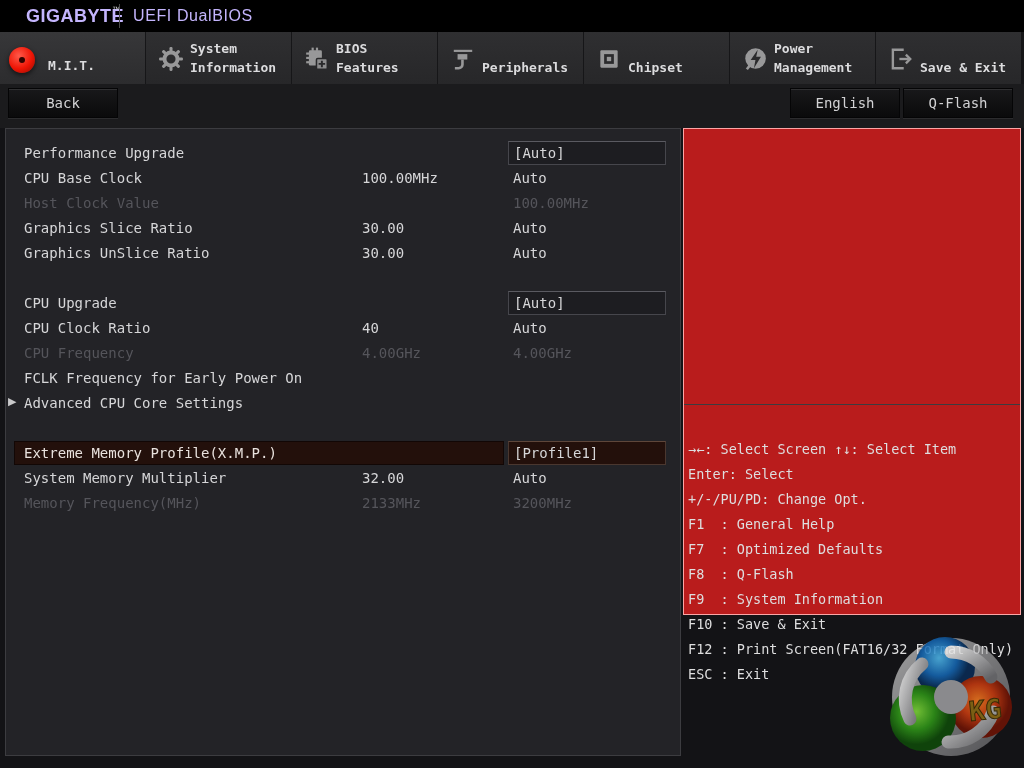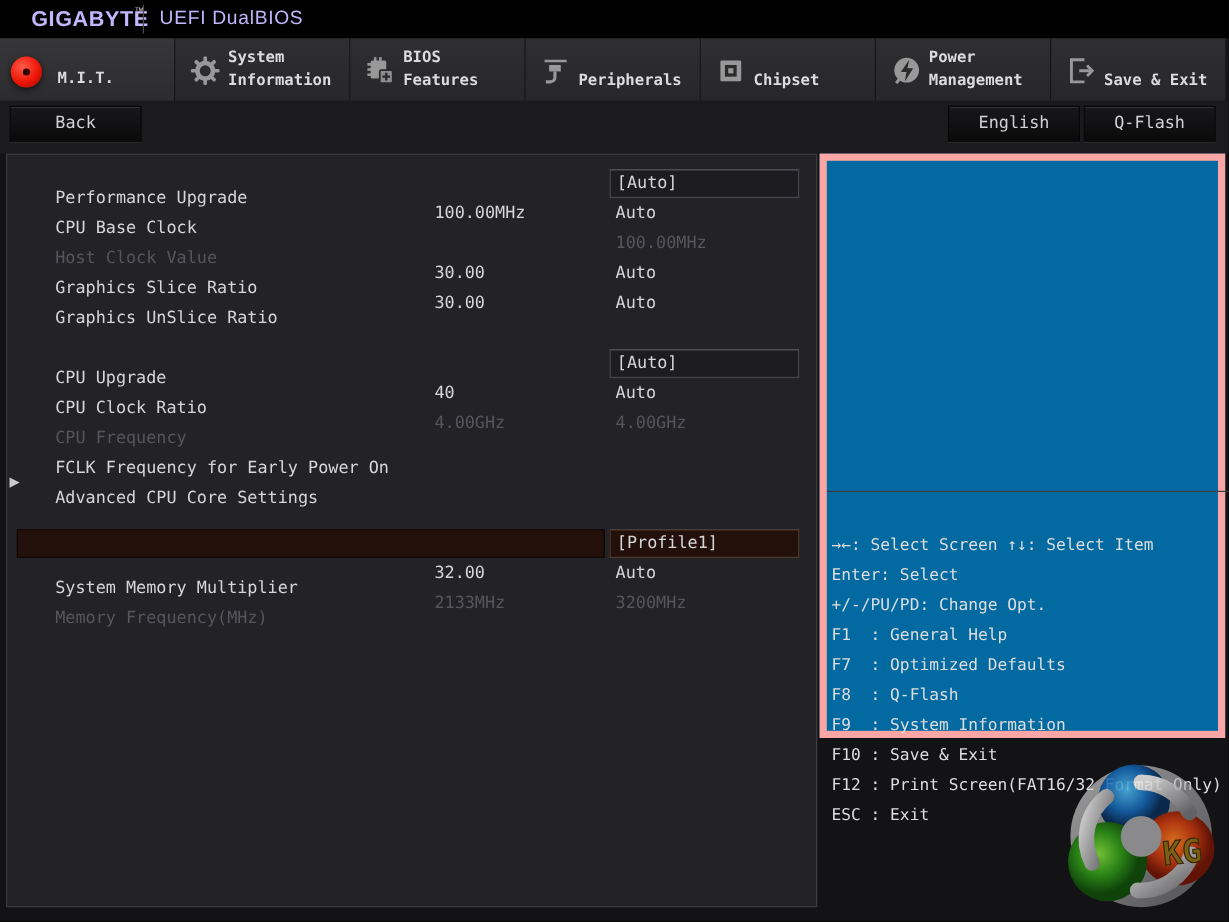--- a/index.html
+++ b/index.html
@@ -39,27 +39,27 @@
        border:1px solid #050506;box-shadow:inset 0 1px 0 #303032,0 1px 0 #2c2c2e;
        color:#d2d2d4;font-size:14px;text-align:center;line-height:28px;box-sizing:border-box;
        font-family:"DejaVu Sans Mono",monospace;cursor:default;}
   .btn-back{left:8px;width:110px;}
   .btn-lang{left:790px;width:110px;}
   .btn-qflash{left:903px;width:110px;text-align:center;}
 
   
   .left-panel{position:absolute;left:5px;top:128px;width:676px;height:628px;background:#232327;
        border:1px solid #3c3c40;box-sizing:border-box;}
-  .right-panel{position:absolute;left:683px;top:128px;width:338px;height:487px;background:#0369a1;
-       border:6px solid #fca5a5;box-sizing:border-box;}
+  .right-panel{position:absolute;left:683px;top:128px;width:338px;height:487px;background:#b91c1c;
+       border:1px solid #fca5a5;box-sizing:border-box;}
   .help-divider{position:absolute;left:0;top:275px;width:336px;height:1px;background:#3c3c40;}
 
   
   .row{position:absolute;left:6px;width:662px;height:24px;color:#d6d6d8;font-size:14px;}
-  .row .lbl{position:absolute;left:12px;top:16px;white-space:pre;margin-left:22px;}
+  .row .lbl{position:absolute;left:12px;top:4px;white-space:pre;}
   .row .mid{position:absolute;left:350px;top:4px;white-space:pre;}
   .row .val{position:absolute;left:501px;top:4px;white-space:pre;}
   .row.disabled{color:#55555b;}
   .valbox{position:absolute;left:496px;top:0;width:158px;height:24px;background:#1d1d21;
        border:1px solid #46464c;border-top-color:#5a5a61;box-sizing:border-box;
        padding:3px 0 0 5px;white-space:pre;}
   .row .val.valbox{left:496px;top:0;}
   .row.selected::before{content:"";position:absolute;left:2px;top:0;width:490px;height:24px;
        background:#23100b;border:1px solid #120705;box-sizing:border-box;}
   .row.selected .lbl{color:#e9e2de;}
@@ -218,20 +218,21 @@
     </div>
     <div class="row" style="top:237px">
       <span class="lbl">FCLK Frequency for Early Power On</span>
     </div>
     <div class="row" style="top:262px">
       <span class="tri">▶</span>
       <span class="lbl">Advanced CPU Core Settings</span>
     </div>
 
     <div class="row selected" style="top:312px">
+      <span class="lbl">Extreme Memory Profile(X.M.P.)</span>
       <span class="val valbox">[Profile1]</span>
     </div>
     <div class="row" style="top:337px">
       <span class="lbl">System Memory Multiplier</span>
       <span class="mid">32.00</span>
       <span class="val">Auto</span>
     </div>
     <div class="row disabled" style="top:362px">
       <span class="lbl">Memory Frequency(MHz)</span>
       <span class="mid">2133MHz</span>

